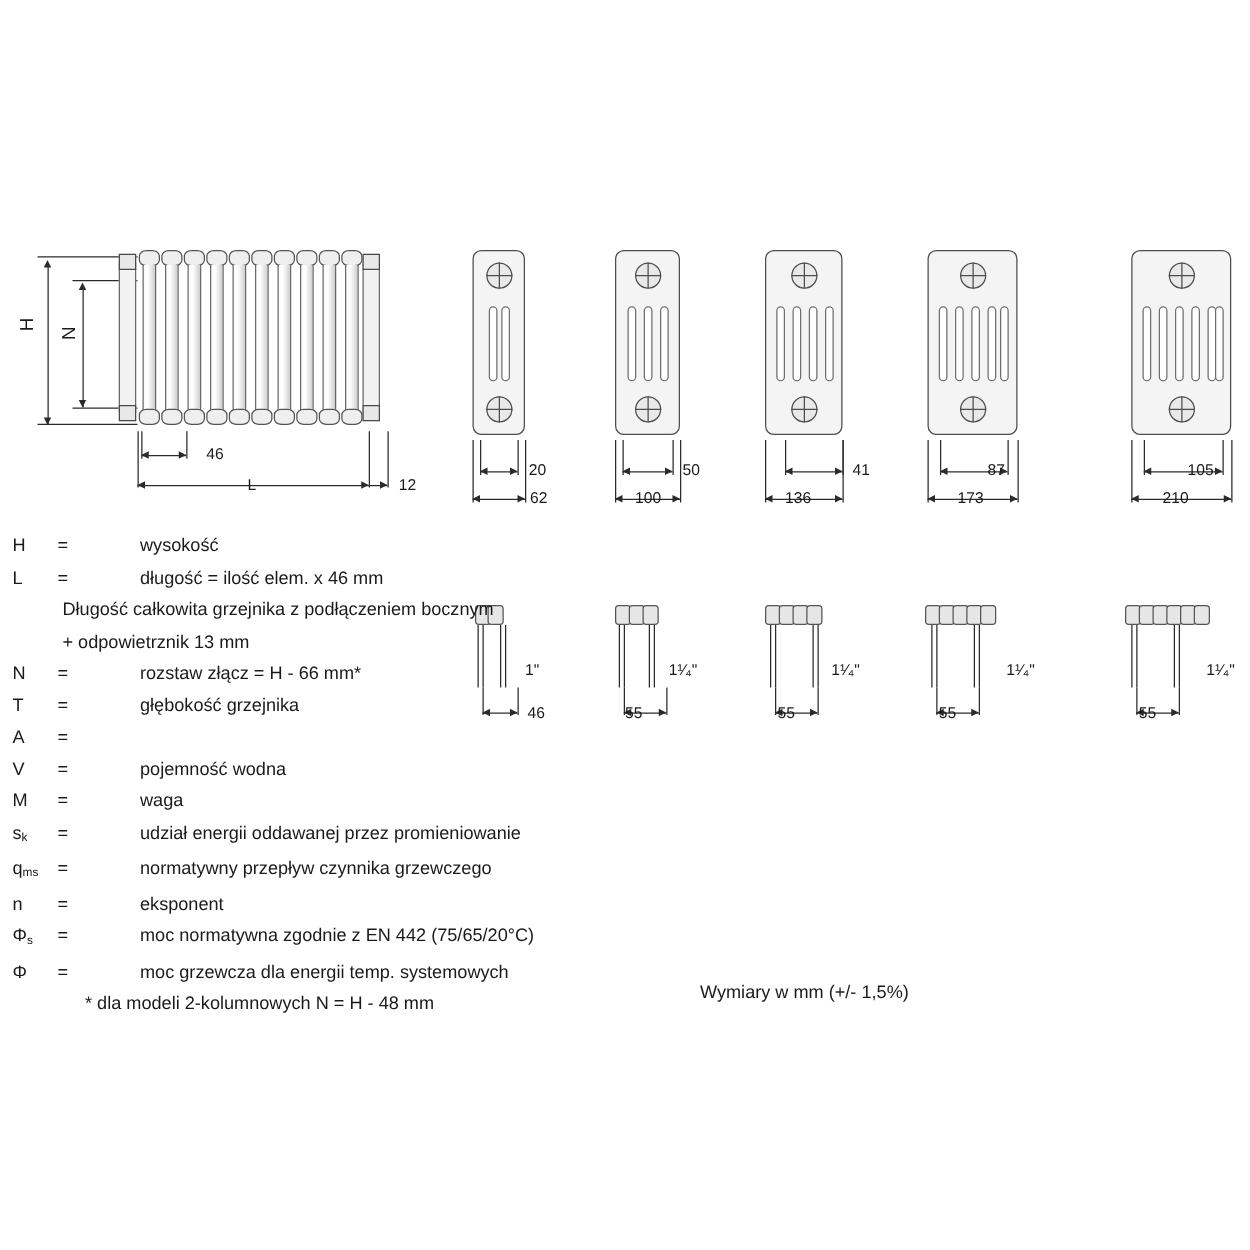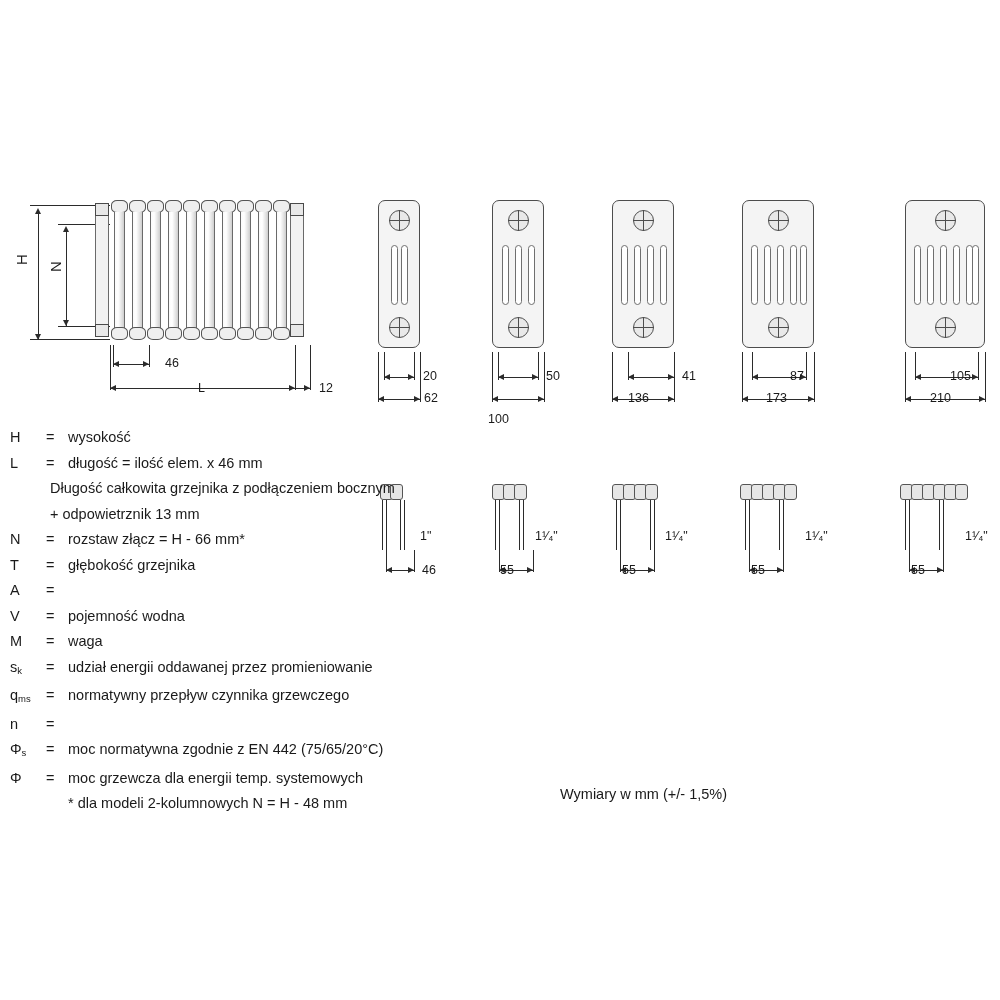--- a/index.html
+++ b/index.html
@@ -6,21 +6,21 @@
   body{width:1000px;height:1000px;position:relative;font-family:"Liberation Sans",sans-serif;color:#1a1a1a;}
   #sheet{position:absolute;left:0;top:0;width:1000px;height:1000px;overflow:hidden;}
 
   .abs{position:absolute;}
 
   
   #legend{position:absolute;left:10px;top:425px;width:460px;font-size:14.5px;line-height:25.5px;color:#1a1a1a;}
   .leg-row{display:flex;align-items:flex-start;min-height:25.5px;}
   .leg-sym{width:36px;flex:0 0 36px;white-space:nowrap;}
   .leg-eq{width:22px;flex:0 0 22px;}
-  .leg-txt{flex:1;white-space:nowrap;}
+  .leg-txt{flex:1;white-space:nowrap;margin-left:44px;}
   .leg-full{white-space:nowrap;margin-left:40px;}
   .leg-indent{padding-left:58px;white-space:nowrap;}
   sub{font-size:9.5px;vertical-align:-2px;}
 
   
   #units{position:absolute;left:560px;top:786px;font-size:14.5px;white-space:nowrap;}
 
   
   .ln{position:absolute;background:#2b2b2b;}
   .hl{height:1px;}
@@ -200,21 +200,21 @@
     <div class="ln hl abs" style="left:498px;top:377px;width:40px;"></div>
     <div class="arw arw-l" style="left:498px;top:374px;"></div>
     <div class="arw arw-r" style="left:532px;top:374px;"></div>
     <div class="dimtxt" style="left:546px;top:369px;">50</div>
 
     <div class="ln vl abs" style="left:492px;top:352px;height:50px;"></div>
     <div class="ln vl abs" style="left:544px;top:352px;height:50px;"></div>
     <div class="ln hl abs" style="left:492px;top:399px;width:52px;"></div>
     <div class="arw arw-l" style="left:492px;top:396px;"></div>
     <div class="arw arw-r" style="left:538px;top:396px;"></div>
-    <div class="dimtxt" style="left:488px;top:391px;margin-top:21px;">100</div>
+    <div class="dimtxt" style="left:508px;top:391px;">100</div>
   </div>
 
   <div>
     <div class="sec" style="left:612px;top:200px;width:62px;height:148px;">
       <div class="port" style="left:20px;top:9px;"></div>
       <div class="port" style="left:20px;top:116px;"></div>
       <div class="slot" style="left:8px;top:44px;height:60px;"></div>
       <div class="slot" style="left:21px;top:44px;height:60px;"></div>
       <div class="slot" style="left:34px;top:44px;height:60px;"></div>
       <div class="slot" style="left:47px;top:44px;height:60px;"></div>
@@ -419,20 +419,21 @@
       <span class="leg-txt">udział energii oddawanej przez promieniowanie</span>
     </div>
     <div class="leg-row">
       <span class="leg-sym"><span>q</span><sub>ms</sub></span>
       <span class="leg-eq">=</span>
       <span class="leg-txt">normatywny przepływ czynnika grzewczego</span>
     </div>
     <div class="leg-row">
       <span class="leg-sym">n</span>
       <span class="leg-eq">=</span>
+      <span class="leg-txt">eksponent</span>
     </div>
     <div class="leg-row">
       <span class="leg-sym"><span>Φ</span><sub>s</sub></span>
       <span class="leg-eq">=</span>
       <span class="leg-txt">moc normatywna zgodnie z EN 442 (75/65/20°C)</span>
     </div>
     <div class="leg-row">
       <span class="leg-sym">Φ</span>
       <span class="leg-eq">=</span>
       <span class="leg-txt">moc grzewcza dla energii temp. systemowych</span>

